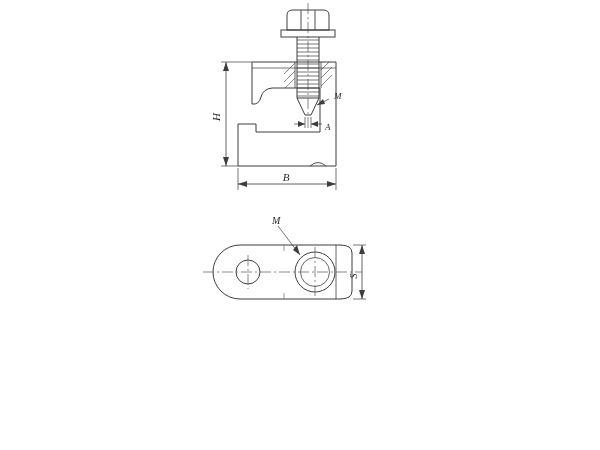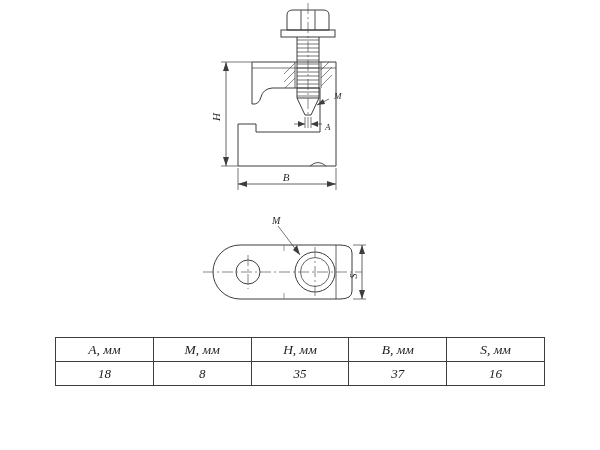--- a/index.html
+++ b/index.html
@@ -107,32 +107,14 @@
         <path d="M353,245 H366 M353,299 H366" stroke-width="0.7"></path>
         <path d="M362,245 V299" stroke-width="0.8"></path>
         <path d="M362,245 L359,254 L365,254 Z M362,299 L359,290 L365,290 Z" fill="#3d3d3d" stroke="none"></path>
       </g>
     </g>
 
     <text x="272" y="224" font-size="10">M</text>
     <text x="357" y="276" font-size="10" text-anchor="middle" transform="rotate(-90 357 276)">S</text>
   </svg>
 
-  <table class="dim-table">
-    <tbody>
-      <tr class="hdr">
-        <td>A, мм</td>
-        <td>M, мм</td>
-        <td>H, мм</td>
-        <td>B, мм</td>
-        <td>S, мм</td>
-      </tr>
-      <tr>
-        <td>18</td>
-        <td>8</td>
-        <td>35</td>
-        <td>37</td>
-        <td>16</td>
-      </tr>
-    </tbody>
-  </table>
 
 </div>
 
 </body></html>

